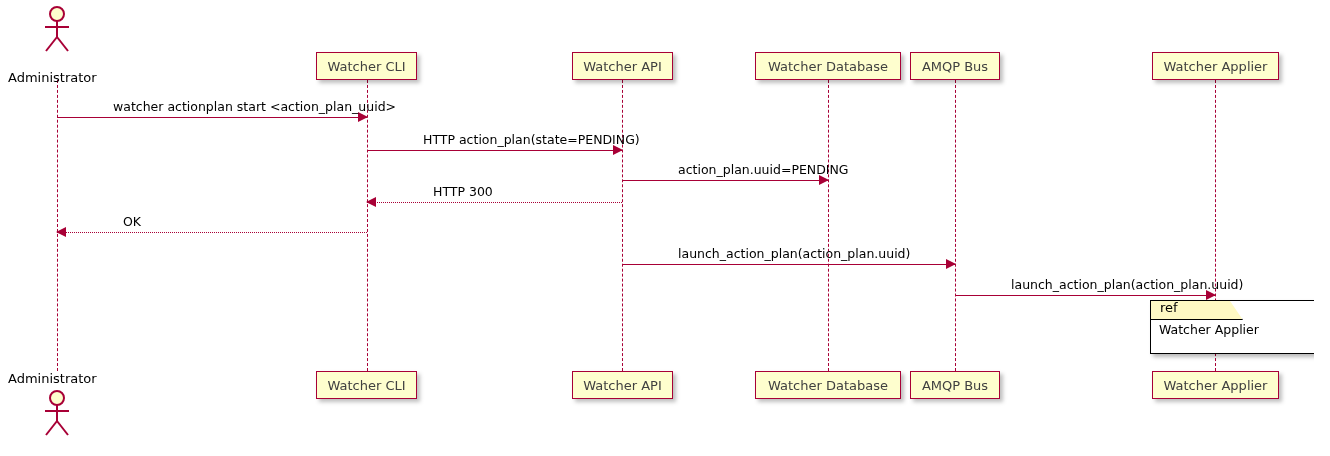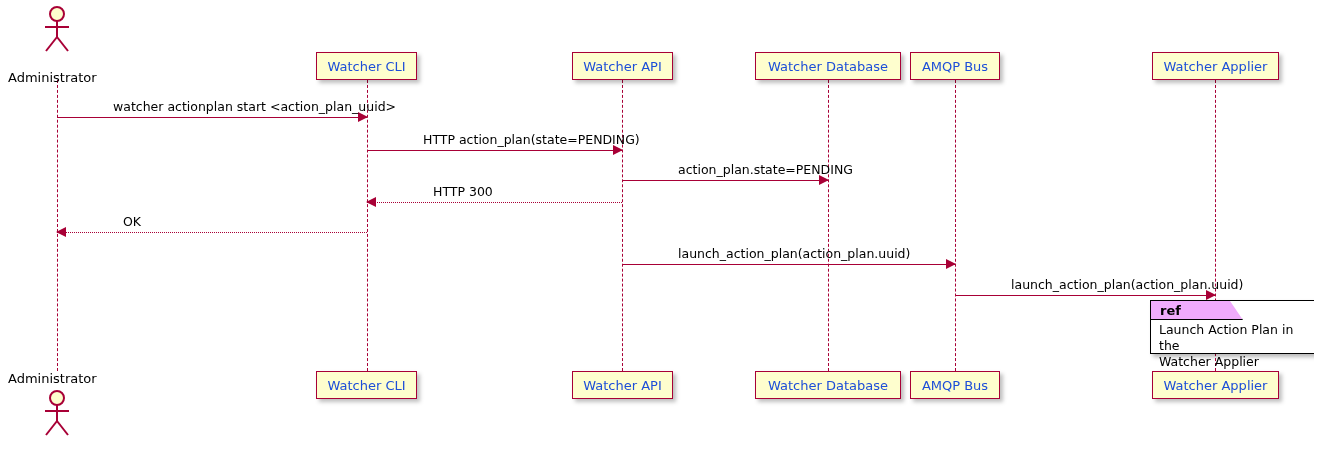--- a/index.html
+++ b/index.html
@@ -24,21 +24,21 @@
     width: 0;
     border-left: 1px dashed #A80036;
     z-index: 1;
   }
   
   .participant {
     position: absolute;
     box-sizing: border-box;
     background: #FEFECE;
     border: 1.5px solid #A80036;
-    color: #1d4ed8;
+    color: #404040;
     font-size: 13px;
     line-height: 1;
     height: 28px;
     display: flex;
     align-items: center;
     justify-content: center;
     padding: 0 9px;
     white-space: nowrap;
     z-index: 4;
     box-shadow: 3px 3px 4px rgba(0,0,0,0.25);
@@ -102,28 +102,28 @@
     box-sizing: border-box;
     background: #FFFFFF;
     border: 1.5px solid #000000;
     z-index: 5;
     box-shadow: 3px 3px 4px rgba(0,0,0,0.28);
   }
   .ref-tag {
     position: absolute;
     left: 0; top: 0;
     height: 18px;
-    background: #f0abfc;
+    background: #fef9c3;
     border-right: 1.5px solid #000000;
     border-bottom: 1.5px solid #000000;
-    font-weight: bold;
+    font-weight: normal;
     font-size: 13px;
     color: #000000;
     display: flex;
-    align-items: center;
+    align-items: flex-start;
     padding-left: 9px;
     padding-right: 20px;
     line-height: 1;
   }
   .ref-tag-fold {
     position: absolute;
     top: 0;
     right: -1px;
     width: 0; height: 0;
     border-top: 19px solid #FFFFFF;
@@ -206,21 +206,21 @@
       <div class="label">watcher actionplan start &lt;action_plan_uuid&gt;</div>
     </div>
     <div class="msg solid right" style="left: 367px; top: 150px; width: 255px;">
       <div class="line"></div>
       <div class="head"></div>
       <div class="label">HTTP action_plan(state=PENDING)</div>
     </div>
     <div class="msg solid right" style="left: 622px; top: 180px; width: 206px;">
       <div class="line"></div>
       <div class="head"></div>
-      <div class="label">action_plan.state=PENDING</div>
+      <div class="label">action_plan.uuid=PENDING</div>
     </div>
     <div class="msg dotted left" style="left: 367px; top: 202px; width: 255px;">
       <div class="line"></div>
       <div class="head"></div>
       <div class="label">HTTP 300</div>
     </div>
     <div class="msg dotted left" style="left: 57px; top: 232px; width: 310px;">
       <div class="line"></div>
       <div class="head"></div>
       <div class="label">OK</div>
@@ -234,17 +234,16 @@
       <div class="line"></div>
       <div class="head"></div>
       <div class="label">launch_action_plan(action_plan.uuid)</div>
     </div>
     <div class="ref-box" style="left: 1150px; top: 300px; width: 168px; height: 54px;">
       <div class="ref-tag" style="width: 62px;">
         <span>ref</span>
         <div class="ref-tag-fold"></div>
       </div>
       <div class="ref-body">
-        <div>Launch Action Plan in the</div>
         <div>Watcher Applier</div>
       </div>
     </div>
   </div>
 
 </body></html>

